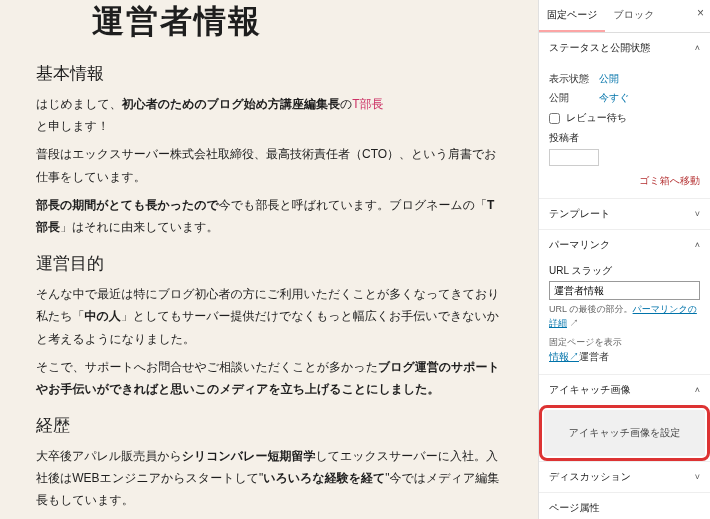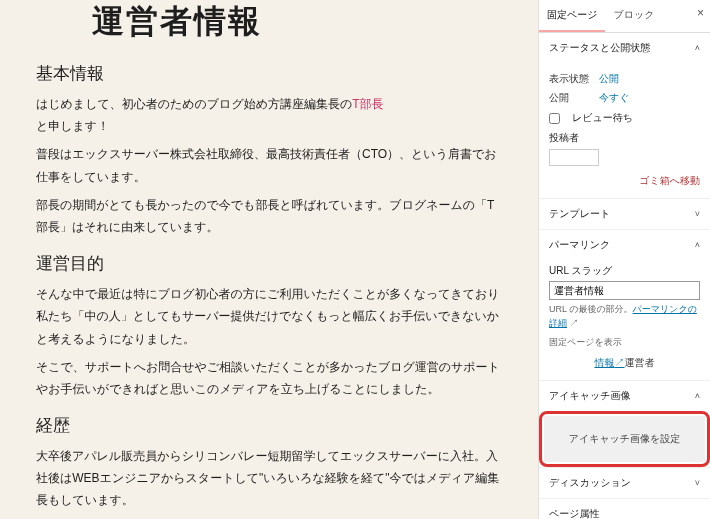--- a/index.html
+++ b/index.html
@@ -2,41 +2,41 @@
 <html><head>
 <meta charset="utf-8">
 <style>
 *{box-sizing:border-box;margin:0;padding:0;font-family:-apple-system,BlinkMacSystemFont,"Segoe UI","Hiragino Sans","Hiragino Kaku Gothic ProN","Yu Gothic",Meiryo,sans-serif}
 body{background:#f5f0e8;display:flex;height:519px;width:710px;overflow:hidden}
 .editor{flex:1;padding:0 36px;overflow-y:auto;color:#1e1e1e}
 .editor h1{font-size:32px;font-weight:700;margin:0 0 18px 56px;letter-spacing:2px}
 .editor h3{font-size:17px;font-weight:400;margin:14px 0 8px}
 .editor p{font-size:12px;line-height:1.85;margin:6px 0}
 .editor a{color:#cc3366;text-decoration:none}
-.editor b{font-weight:400}
+.editor b{font-weight:700}
 .sidebar{width:172px;background:#fff;border-left:1px solid #e0e0e0;font-size:10px;color:#1e1e1e;display:flex;flex-direction:column;overflow-y:auto}
 .tabs{display:flex;border-bottom:1px solid #ddd;position:relative}
 .tab{padding:8px 8px;font-size:10px;cursor:pointer;flex:0 0 auto;color:#555}
 .tab.active{font-weight:400;border-bottom:2px solid #fca5a5;color:#111}
 .close-x{position:absolute;right:6px;top:6px;font-size:12px;color:#555;cursor:pointer}
 .panel{border-bottom:1px solid #eee}
 .panel-h{display:flex;justify-content:space-between;align-items:center;padding:8px 10px;cursor:pointer;font-size:10px}
 .chev{font-size:9px;color:#555}
 .panel-b{padding:4px 10px 10px}
 .row{display:flex;align-items:center;margin:5px 0;font-size:10px}
 .row .lbl{flex:0 0 50px;color:#333}
 .row .val{color:#0073aa;cursor:pointer}
-.cb{display:flex;align-items:center;gap:12px;margin:6px 0}
+.cb{display:flex;align-items:center;gap:6px;margin:6px 0}
 .cb input{width:11px;height:11px}
 .selbox{border:1px solid #ccc;padding:2px 4px;font-size:10px;width:50px;margin:4px 0 8px}
 .trash{color:#b32d2e;cursor:pointer;font-size:10px;text-align:right;display:block;margin-top:4px}
 .input{width:100%;border:1px solid #999;padding:3px 4px;font-size:10px;margin:3px 0}
 .small{font-size:9px;color:#666;line-height:1.5}
 .link{color:#0073aa;text-decoration:underline;cursor:pointer}
-.tagrow{display:flex;justify-content:center;font-size:10px;margin-top:6px}
+.tagrow{display:flex;justify-content:flex-start;font-size:10px;}
 .feat{border:3px solid #d33;border-radius:8px;padding:2px}
 .feat-btn{display:block;text-align:center;padding:16px 6px;background:#f0f0f0;font-size:10px;color:#444;cursor:pointer}
 </style>
 </head>
 <body>
 
 <div class="editor">
   <h1>運営者情報</h1>
 
   <h3>基本情報</h3>

